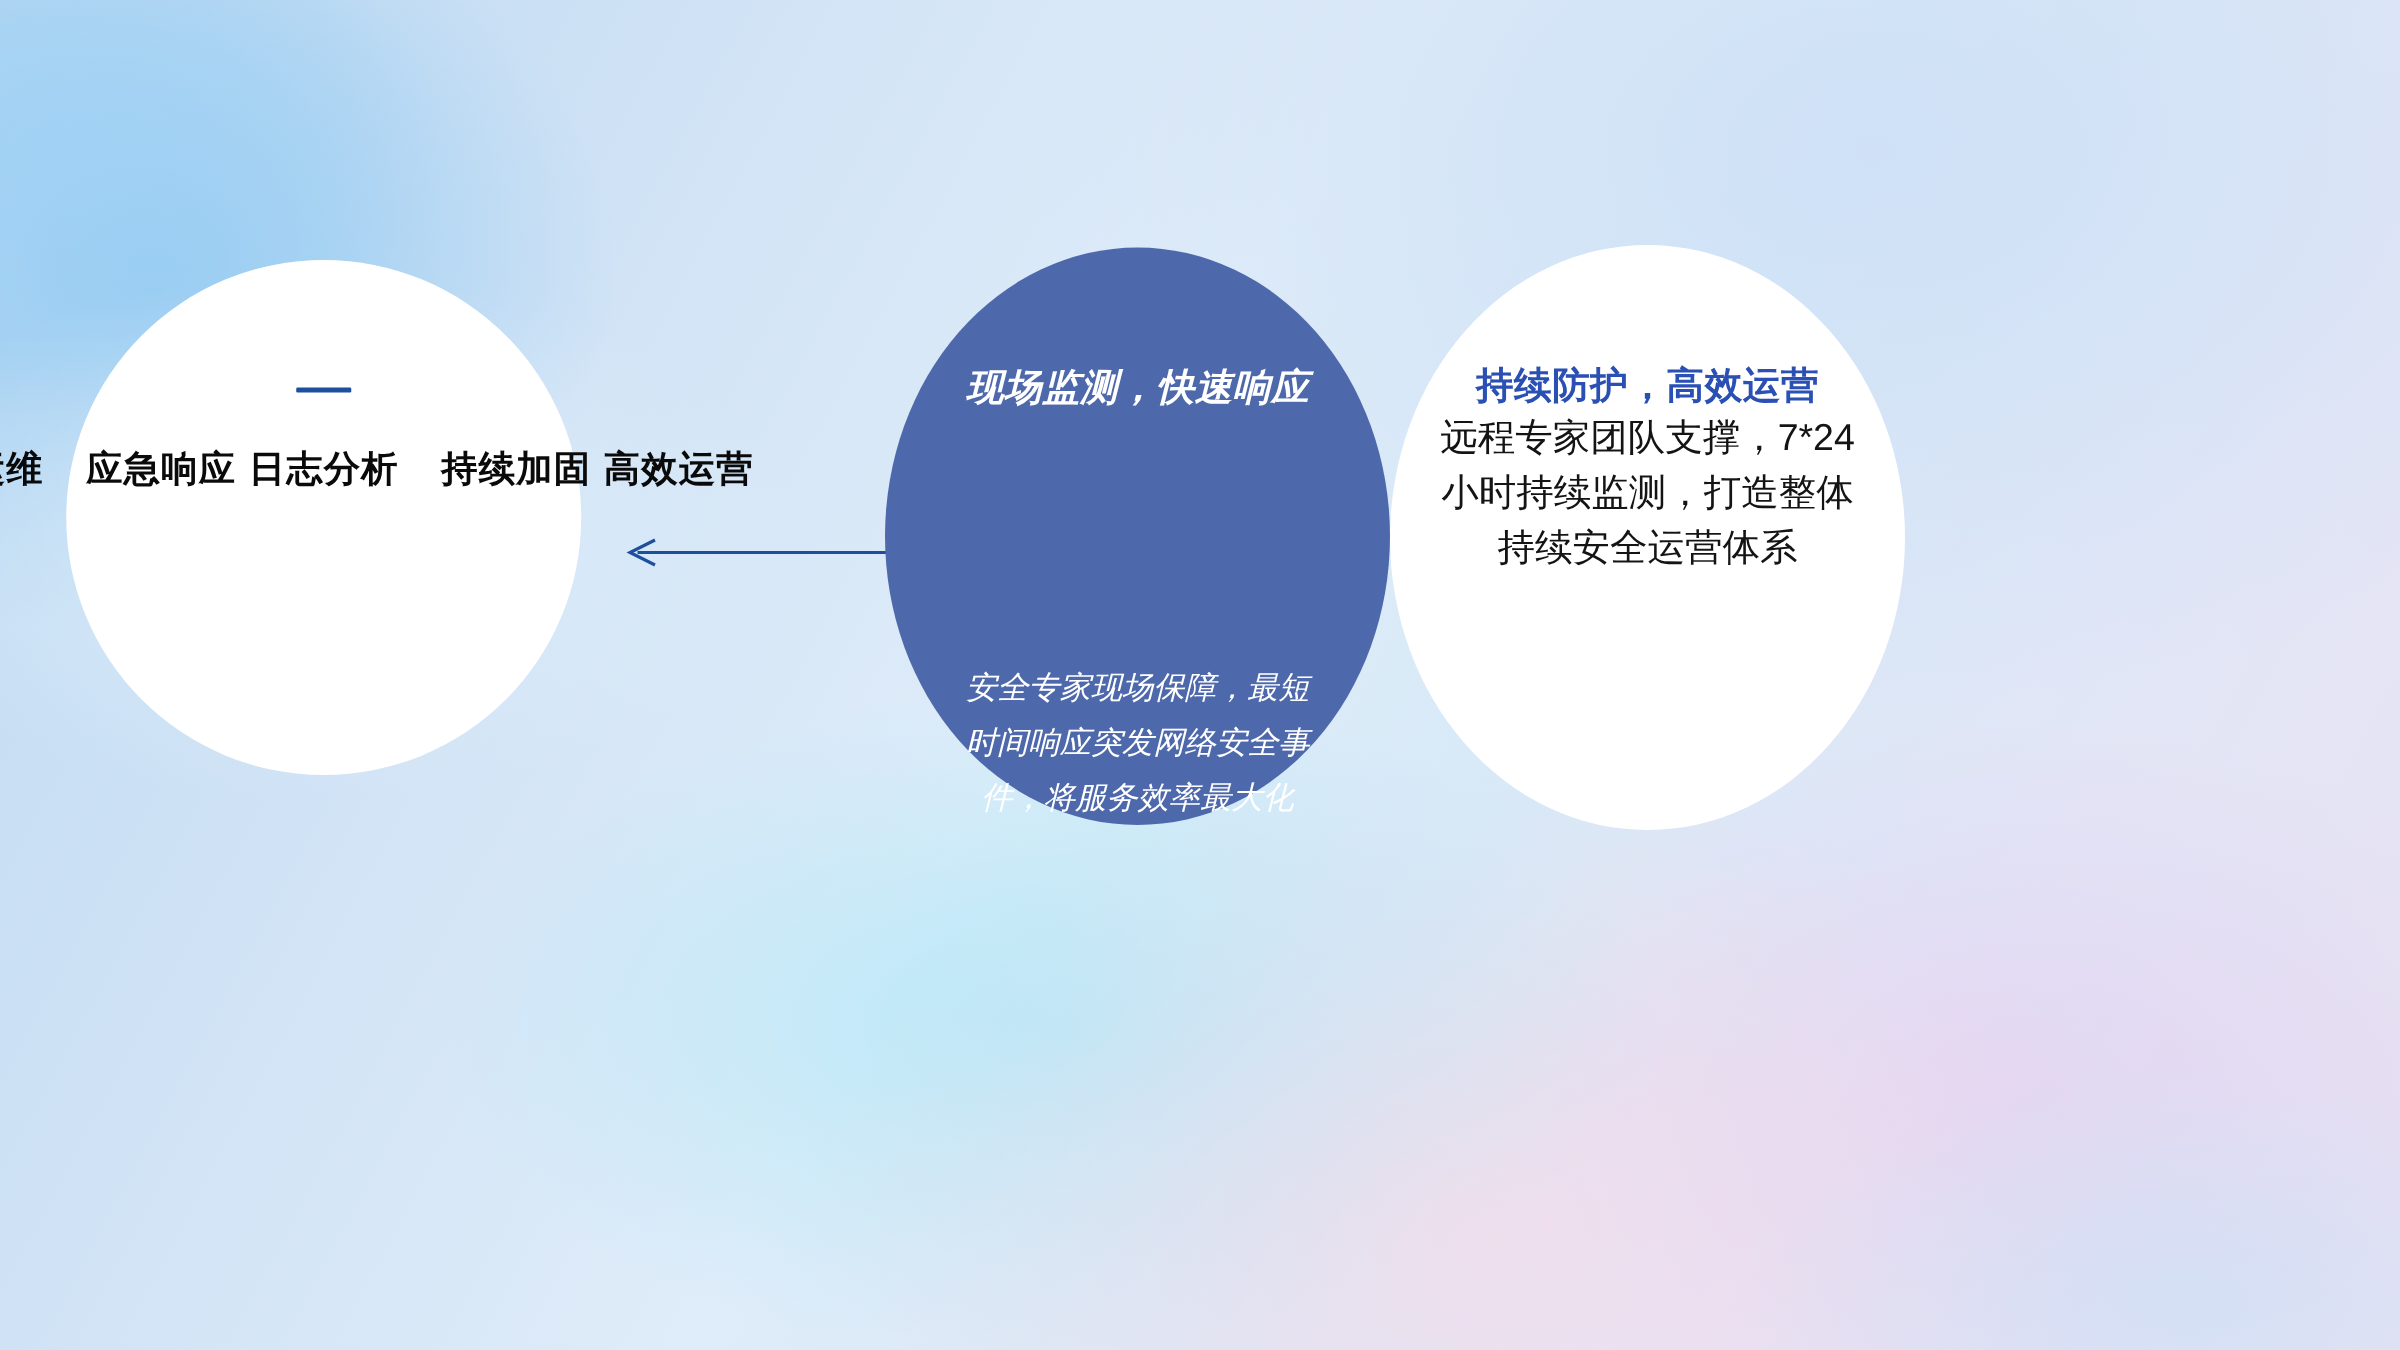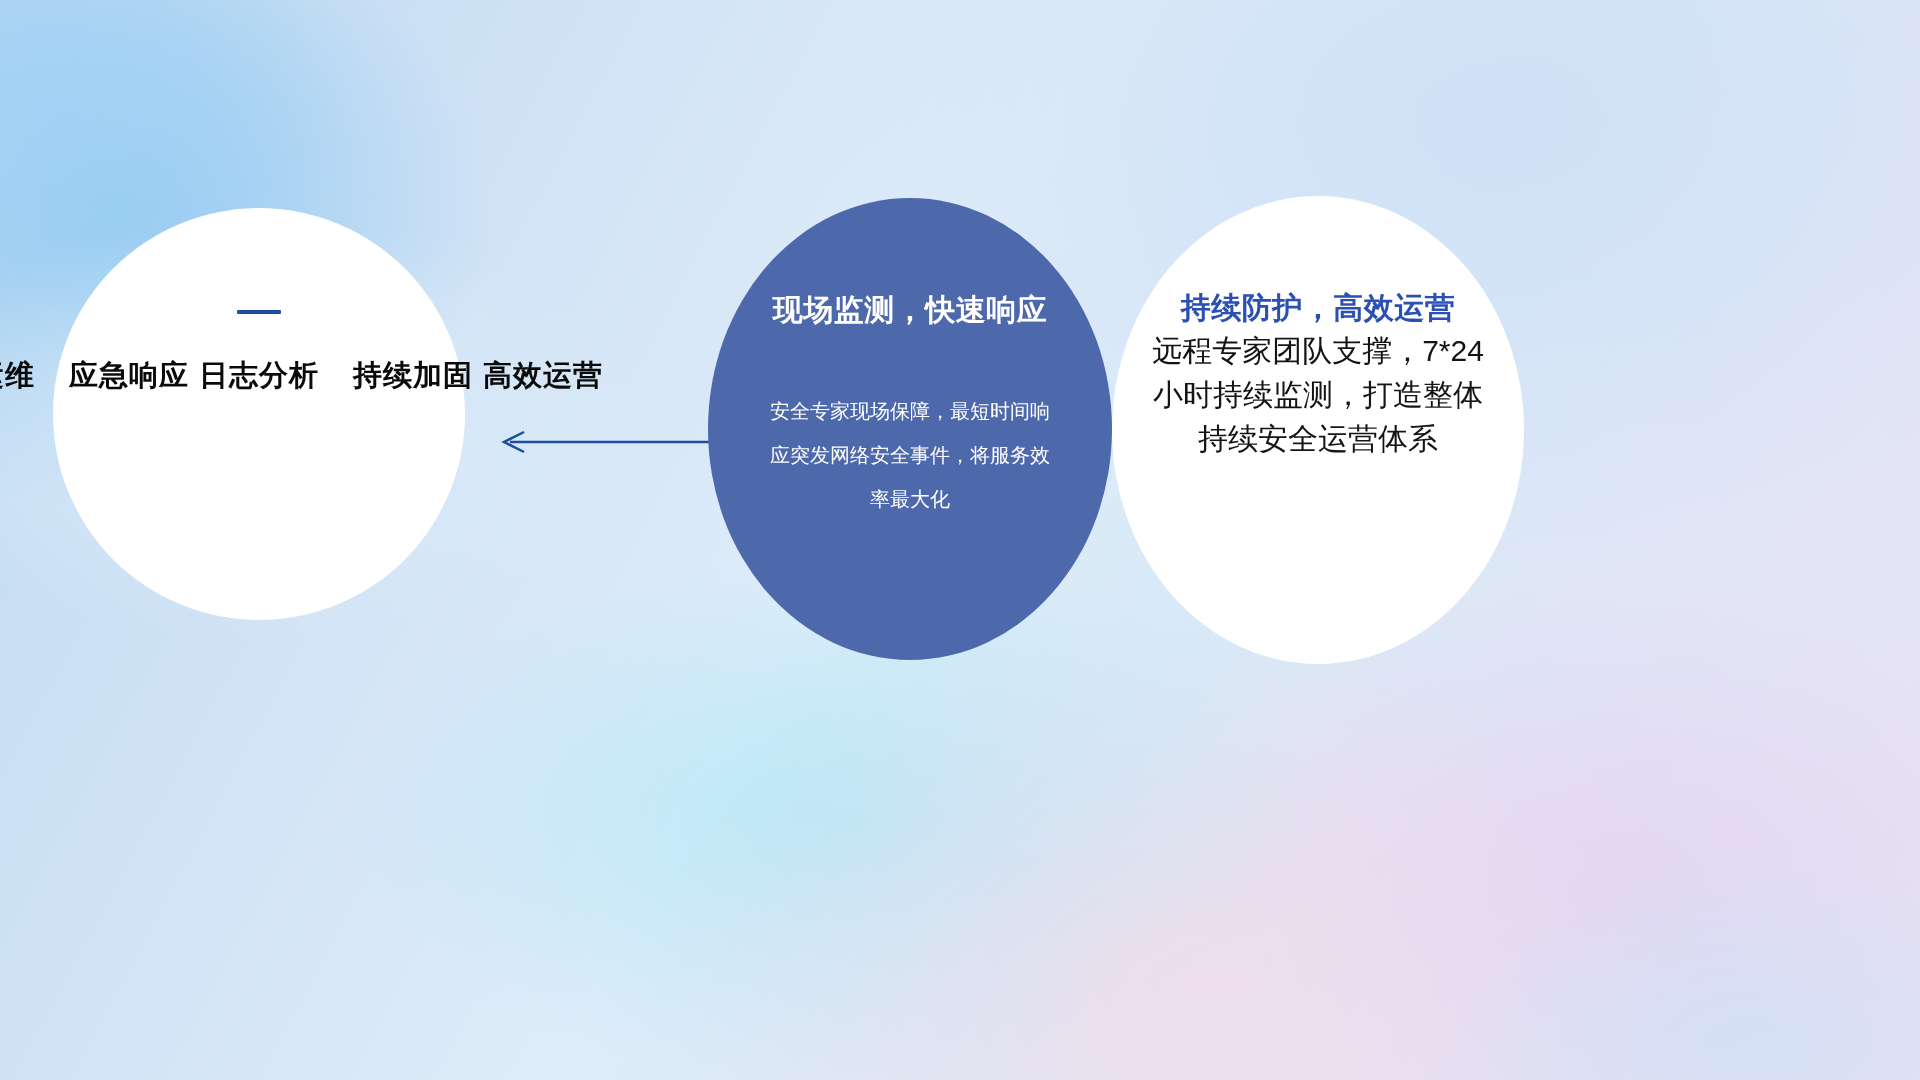--- a/index.html
+++ b/index.html
@@ -77,33 +77,34 @@
     letter-spacing: 1px;
     white-space: nowrap;
   }
   .left-row.single { justify-content: center; }
 
   .circle-mid {
     left: 708px; top: 198px;
     width: 404px; height: 462px;
     background: #4e69ab;
     z-index: 2;
-    justify-content: flex-start;
+    justify-content: space-between;
     padding-top: 92px;
+    font-style: italic;
   }
   .mid-title {
     font-size: 30px;
     font-weight: bold;
     color: #ffffff;
     letter-spacing: 0.5px;
     white-space: nowrap;
     margin-bottom: 58px;
   }
   .mid-body {
-    font-size: 20px;
+    font-size: 25px;
     line-height: 44px;
     color: #ffffff;
     text-align: center;
     width: 296px;
     font-weight: normal;
   }
 
   .circle-right {
     left: 1112px; top: 196px;
     width: 412px; height: 468px;

